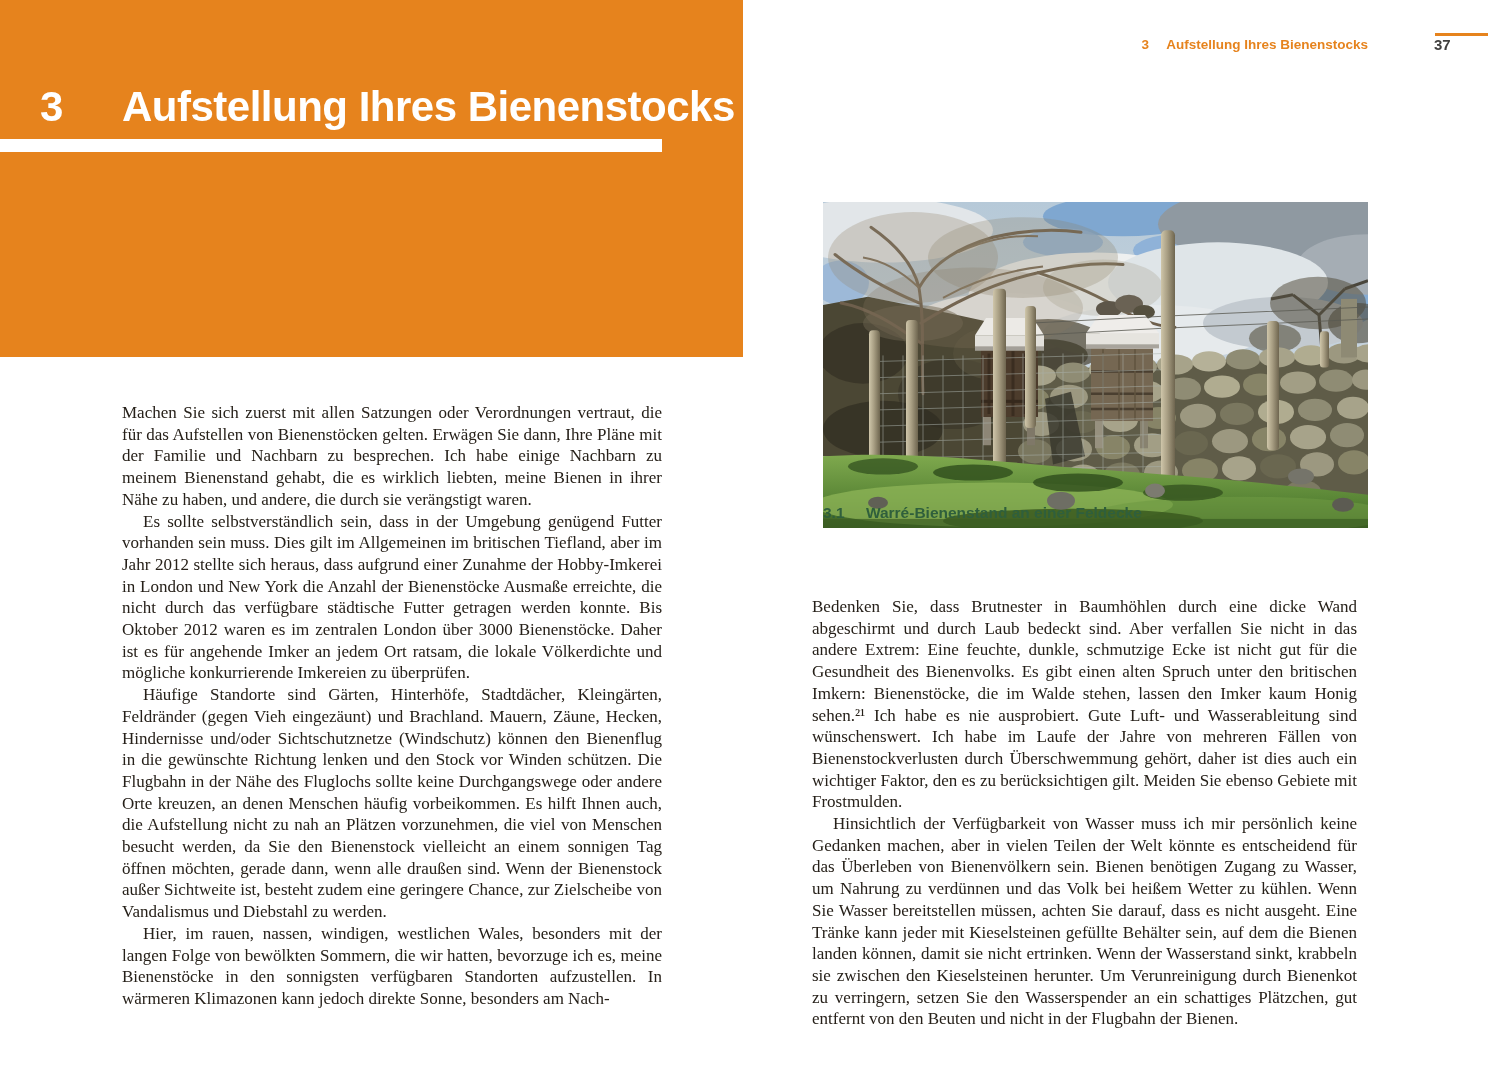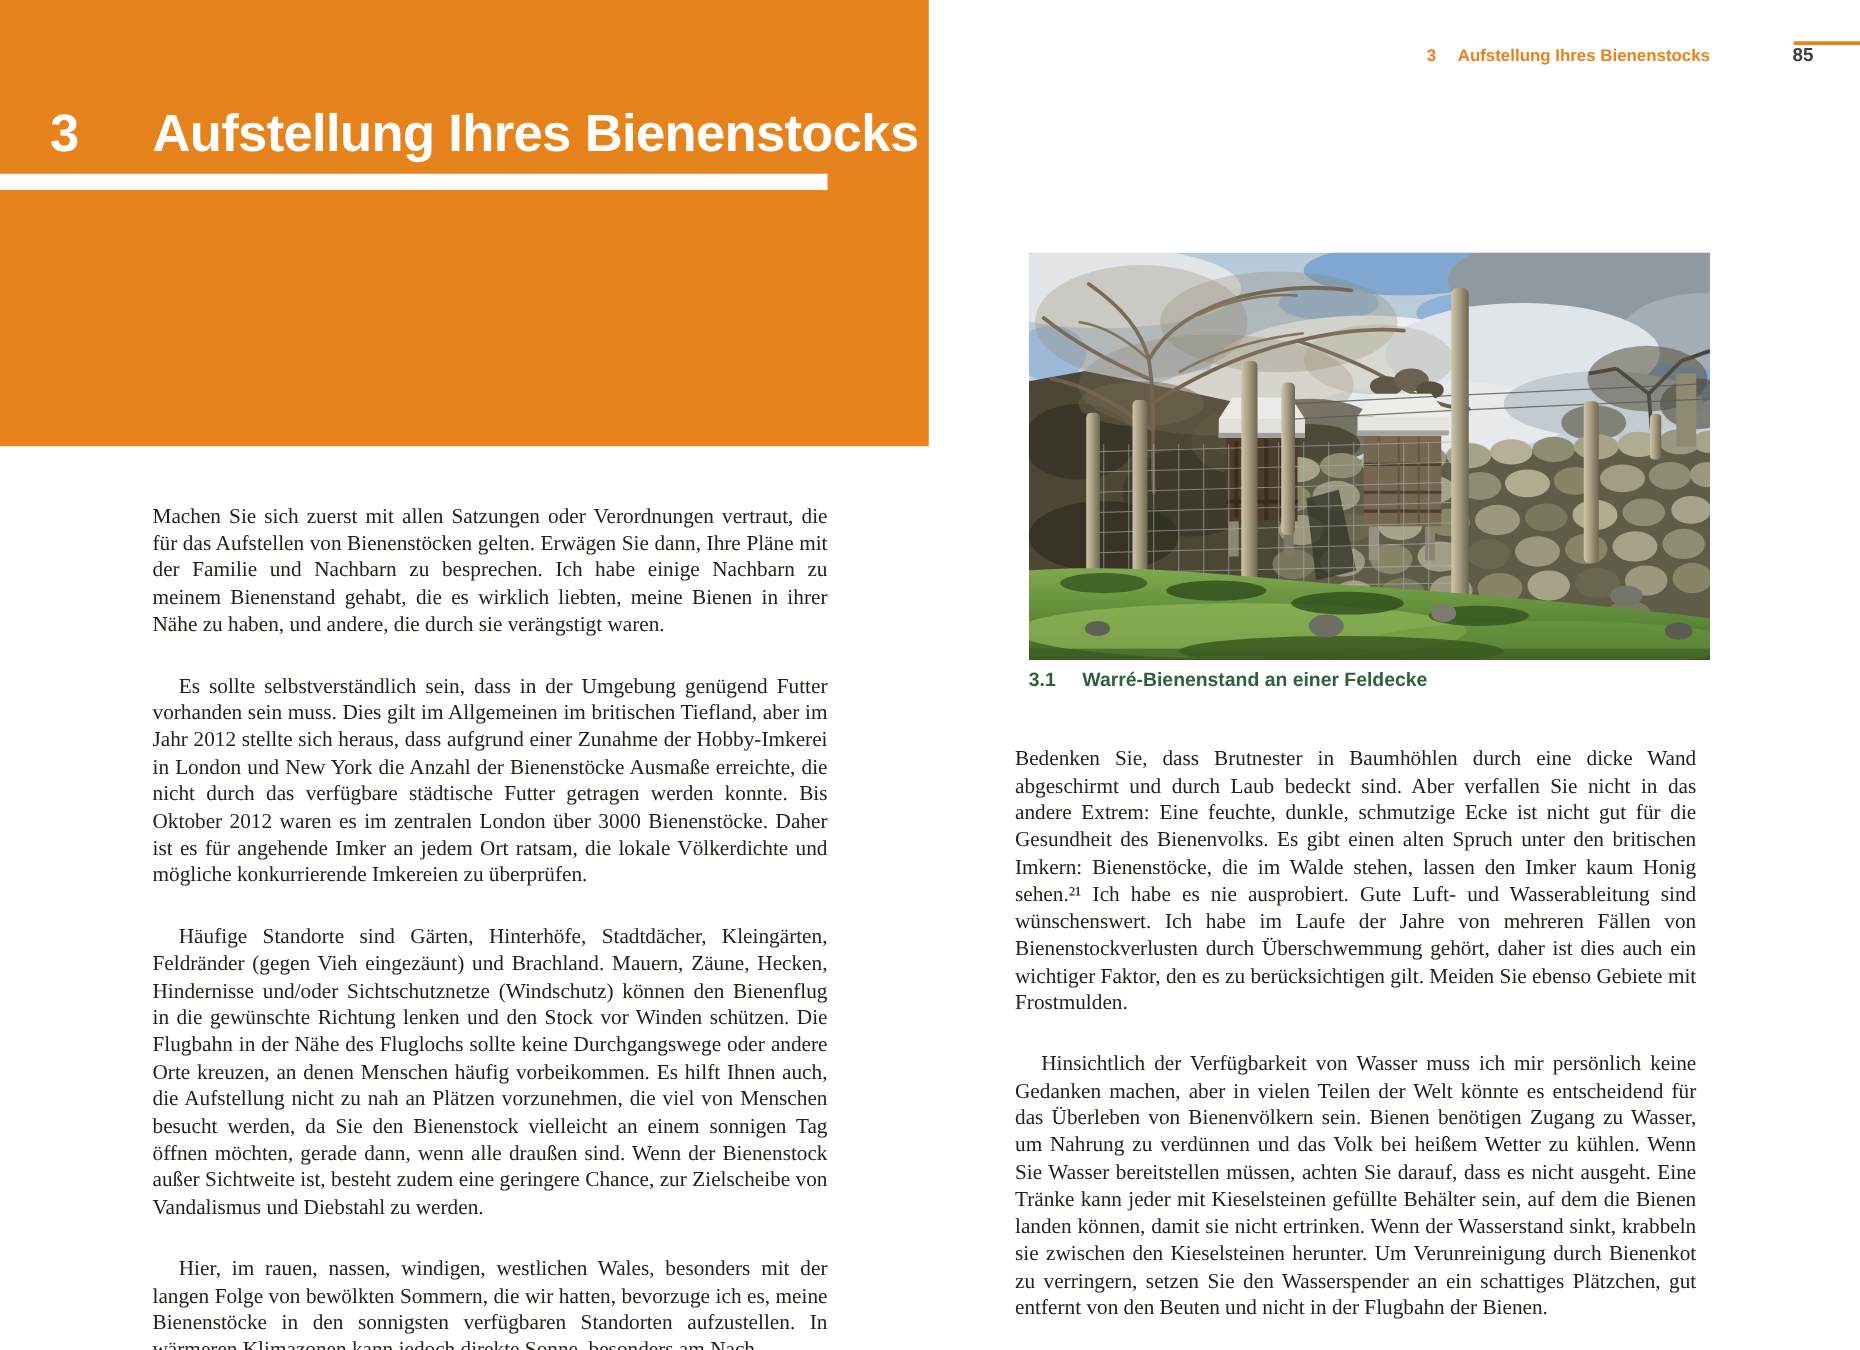--- a/index.html
+++ b/index.html
@@ -21,21 +21,21 @@
     font-family:"Liberation Sans", sans-serif;font-weight:bold;
     font-size:42px;line-height:46px;color:#ffffff;letter-spacing:-0.5px;white-space:nowrap;
   }
   .banner-rule{
     position:absolute;left:0;top:139px;width:662px;height:13px;background:#ffffff;
   }
   .body-col{
     position:absolute;font-size:17px;line-height:21.7px;text-align:justify;
   }
   .body-col p{margin:0;padding:0;}
-  .body-col p.indent{text-indent:21px;margin-top:27px;}
+  .body-col p.indent{text-indent:21px;}
   .left-col{left:122px;top:402px;width:540px;}
   
   .running-head{
     position:absolute;top:37px;right:120px;
     font-family:"Liberation Sans", sans-serif;font-weight:bold;
     font-size:13.5px;color:#E6831D;white-space:nowrap;text-align:center;
   }
   .running-head .rh-num{margin-right:14px;}
   .folio{
     position:absolute;left:1434px;top:36px;
@@ -44,21 +44,21 @@
   }
   .folio-rule{
     position:absolute;left:1435px;top:33px;width:53px;height:3px;background:#E6831D;
   }
   .right-top{left:823px;top:95px;width:545px;}
   .figure-frame{
     position:absolute;left:823px;top:202px;width:545px;height:326px;overflow:hidden;
   }
   .figure-frame svg{display:block;width:100%;height:100%;}
   .figure-caption{
-    position:absolute;left:823px;top:536px;width:545px;
+    position:absolute;left:823px;top:504px;width:545px;
     font-family:"Liberation Sans", sans-serif;font-weight:bold;
     font-size:15.5px;color:#2F5F3C;
   }
   .figure-caption .fig-num{margin-right:17px;}
   .right-bottom{left:812px;top:596px;width:545px;}
 </style>
 </head>
 <body>
 
 <div class="spread">
@@ -74,21 +74,21 @@
     <p class="indent">Es sollte selbstverständlich sein, dass in der Umgebung genügend Futter vorhanden sein muss. Dies gilt im Allgemeinen im britischen Tiefland, aber im Jahr 2012 stellte sich heraus, dass aufgrund einer Zunahme der Hobby-Imkerei in London und New York die Anzahl der Bienenstöcke Ausmaße erreichte, die nicht durch das verfügbare städtische Futter getragen werden konnte. Bis Oktober 2012 waren es im zentralen London über 3000 Bienenstöcke. Daher ist es für angehende Imker an jedem Ort ratsam, die lokale Völkerdichte und mögliche konkurrierende Imkereien zu überprüfen.</p>
     <p class="indent">Häufige Standorte sind Gärten, Hinterhöfe, Stadtdächer, Kleingärten, Feldränder (gegen Vieh eingezäunt) und Brachland. Mauern, Zäune, Hecken, Hindernisse und/oder Sichtschutznetze (Windschutz) können den Bienenflug in die gewünschte Richtung lenken und den Stock vor Winden schützen. Die Flugbahn in der Nähe des Fluglochs sollte keine Durchgangswege oder andere Orte kreuzen, an denen Menschen häufig vorbeikommen. Es hilft Ihnen auch, die Aufstellung nicht zu nah an Plätzen vorzunehmen, die viel von Menschen besucht werden, da Sie den Bienenstock vielleicht an einem sonnigen Tag öffnen möchten, gerade dann, wenn alle draußen sind. Wenn der Bienenstock außer Sichtweite ist, besteht zudem eine geringere Chance, zur Zielscheibe von Vandalismus und Diebstahl zu werden.</p>
     <p class="indent">Hier, im rauen, nassen, windigen, westlichen Wales, besonders mit der langen Folge von bewölkten Sommern, die wir hatten, bevorzuge ich es, meine Bienenstöcke in den sonnigsten verfügbaren Standorten aufzustellen. In wärmeren Klimazonen kann jedoch direkte Sonne, besonders am Nach-</p>
   </div>
 
   <div class="running-head">
     <span class="rh-num">3</span>
     <span>Aufstellung Ihres Bienenstocks</span>
   </div>
   <div class="folio-rule"></div>
-  <div class="folio">85</div>
+  <div class="folio">37</div>
 
 
   <div class="figure-frame">
     <svg viewBox="0 0 545 323" preserveAspectRatio="none">
       <defs>
         <linearGradient id="sky" x1="0" y1="0" x2="0" y2="1">
           <stop offset="0" stop-color="#b6c9d8"></stop>
             <stop offset="1" stop-color="#d9dfe3"></stop>
         </linearGradient>
         <linearGradient id="grass" x1="0" y1="0" x2="0" y2="1">

